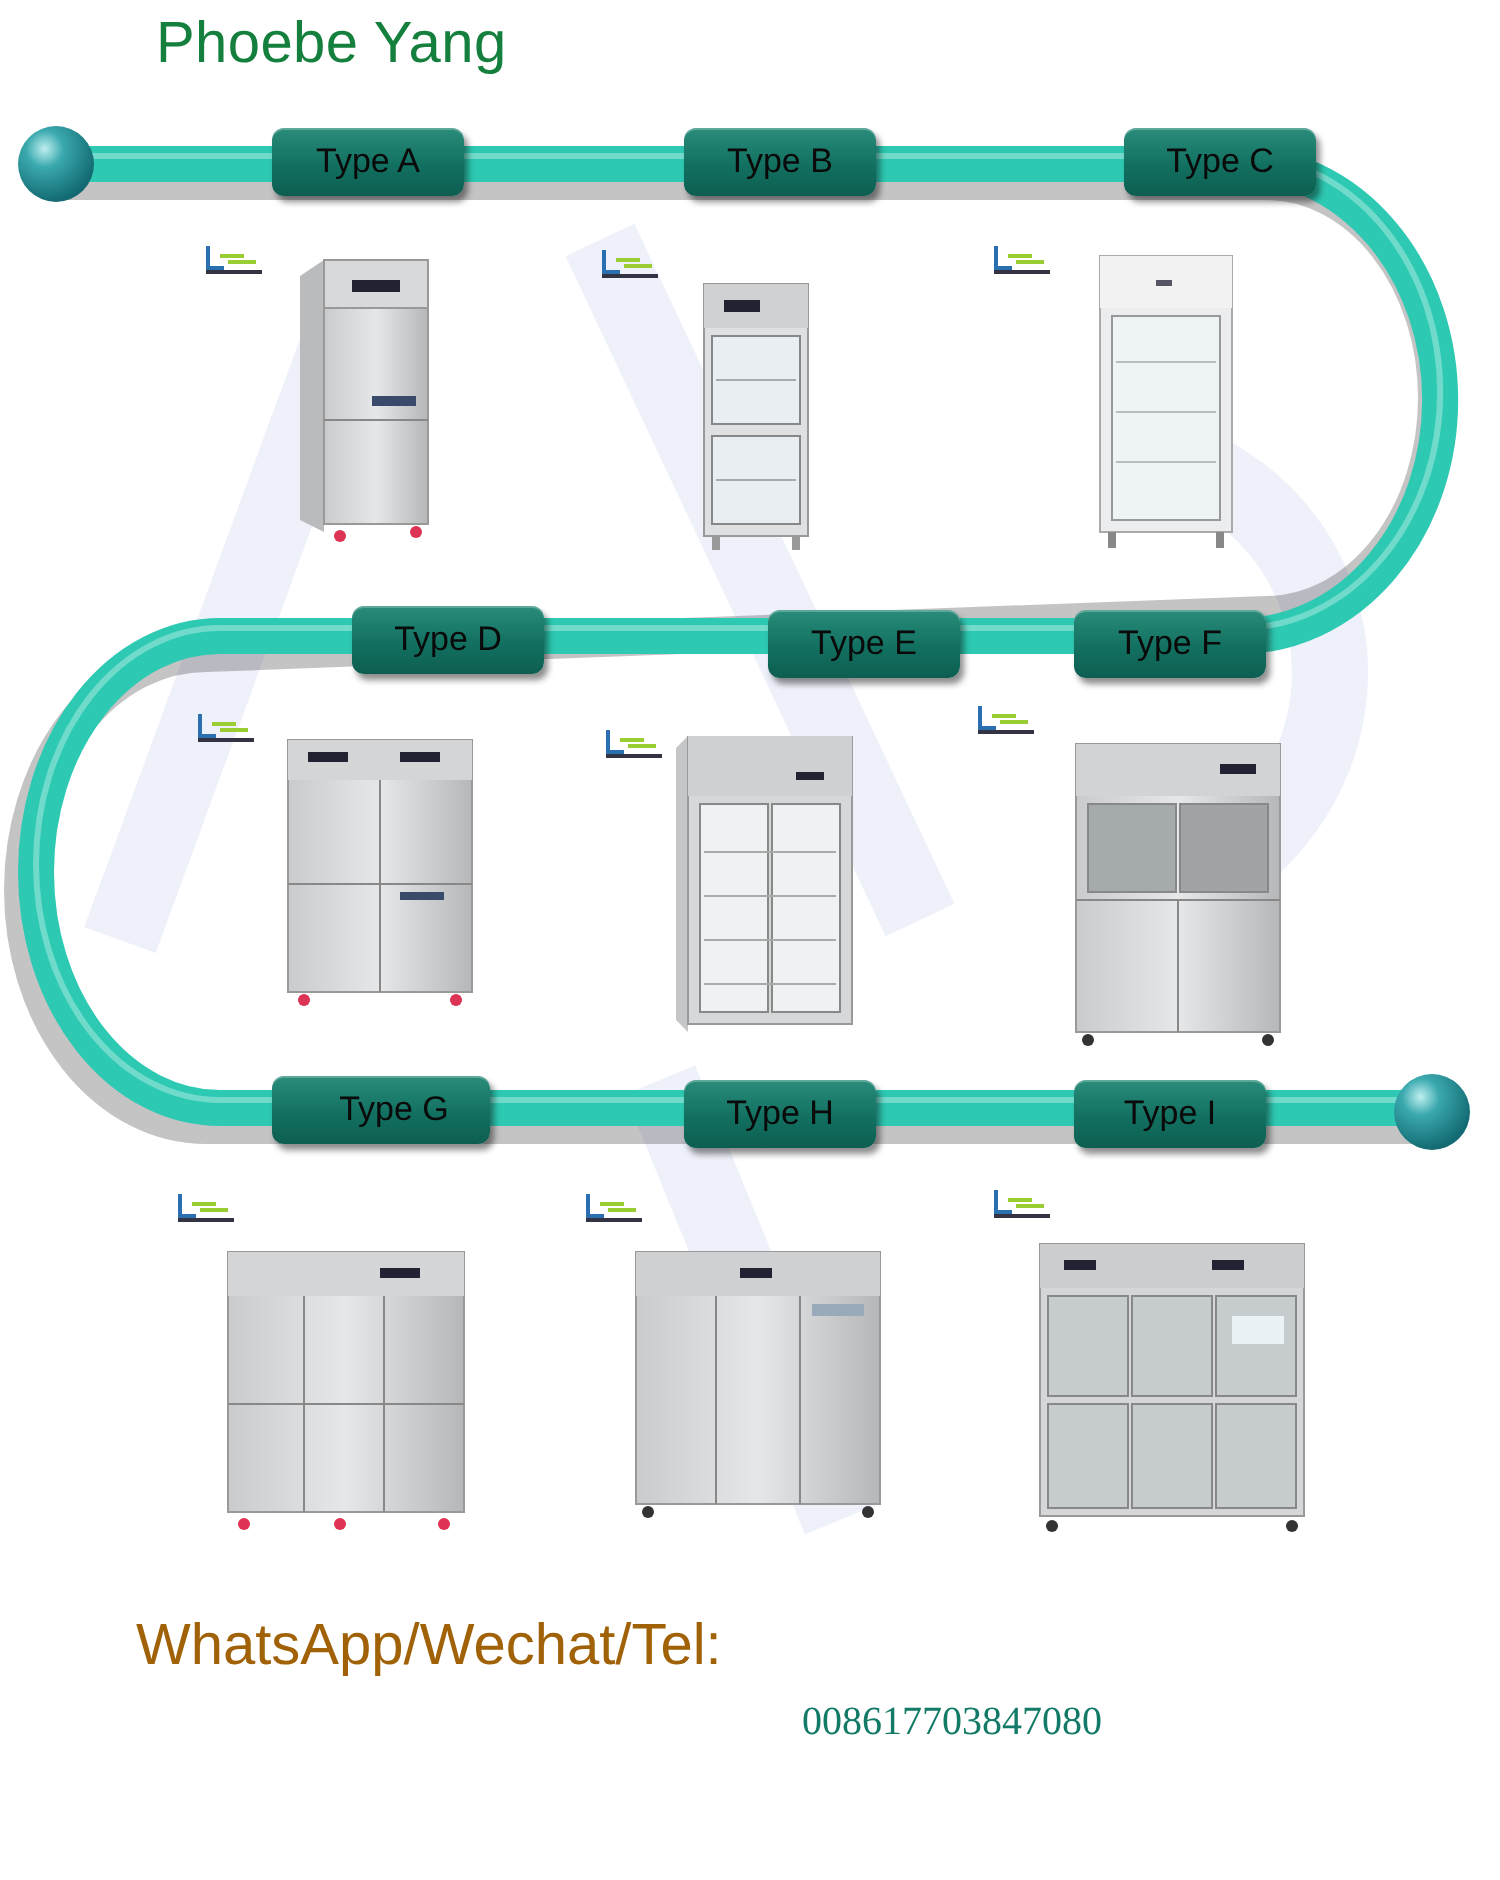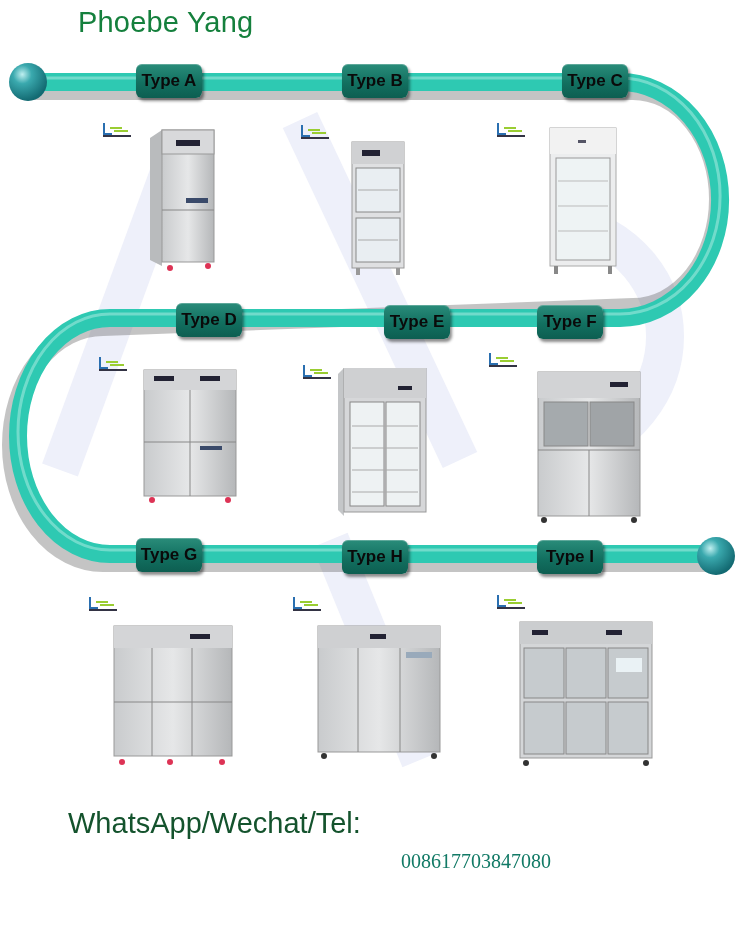--- a/index.html
+++ b/index.html
@@ -1,28 +1,28 @@
 <!DOCTYPE html>
 <html><head>
 <meta charset="utf-8">
 <style>
   html,body{margin:0;padding:0;background:#fff;}
   body{width:750px;height:940px;position:relative;overflow:hidden;font-family:"Liberation Sans",sans-serif;}
   .abs{position:absolute;}
   .title{left:78px;top:6px;font-size:29px;color:#15803d;font-weight:normal;letter-spacing:0.2px;}
   .wm{position:absolute;left:0;top:0;width:750px;height:940px;pointer-events:none;}
   svg.track{position:absolute;left:0;top:0;}
-  .tag{position:absolute;width:66px;height:34px;border-radius:6px;
+  .tag{position:absolute;width:96px;height:34px;border-radius:6px;
        background:linear-gradient(#2a8c7a,#127060 55%,#0d5e51);
        box-shadow:2px 3px 3px rgba(0,0,0,0.45), inset 0 1px 0 rgba(255,255,255,0.25);
        display:flex;align-items:center;justify-content:center;
-       font-size:17px;font-weight:bold;color:#0a0a0a;}
+       font-size:17px;font-weight:normal;color:#0a0a0a;}
   .logo{position:absolute;width:30px;height:16px;}
   .fridge{position:absolute;}
-  .contact{left:68px;top:807px;font-size:29px;color:#14532d;}
+  .contact{left:68px;top:807px;font-size:29px;color:#a16207;}
   .phone{left:401px;top:850px;font-size:20px;color:#127a66;font-family:"Liberation Serif",serif;}
 </style>
 </head>
 <body>
 
 <svg class="wm" width="750" height="940">
   <g fill="none" stroke="#eef0fa" stroke-width="38">
     <path d="M60 470 L170 170"></path>
     <path d="M300 120 L460 460"></path>
     <path d="M560 220 C 700 250, 700 420, 560 460"></path>
@@ -49,21 +49,21 @@
   <circle cx="28" cy="82" r="19" fill="url(#ball)"></circle>
   <circle cx="716" cy="556" r="19" fill="url(#ball)"></circle>
 </svg>
 
 <div class="tag" style="left:136px;top:64px;">Type A</div>
 <div class="tag" style="left:342px;top:64px;">Type B</div>
 <div class="tag" style="left:562px;top:64px;">Type C</div>
 <div class="tag" style="left:136px;top:303px;margin-left:40px;">Type D</div>
 <div class="tag" style="left:342px;top:305px;margin-left:42px;">Type E</div>
 <div class="tag" style="left:537px;top:305px;">Type F</div>
-<div class="tag" style="left:136px;top:538px;">Type G</div>
+<div class="tag" style="left:136px;top:538px;padding-left:13px;">Type G</div>
 <div class="tag" style="left:342px;top:540px;">Type H</div>
 <div class="tag" style="left:537px;top:540px;">Type I</div>
 
 <svg class="logo" style="left:102px;top:122px" viewBox="0 0 30 16">
     <path d="M2 1 L2 12 L10 12" stroke="#2a6fb0" stroke-width="2" fill="none"></path>
     <path d="M8 6 L20 6 M12 9 L26 9" stroke="#9acd32" stroke-width="2"></path>
     <rect x="1" y="13" width="28" height="2" fill="#334"></rect>
   </svg>
 <svg class="logo" style="left:300px;top:124px" viewBox="0 0 30 16">
     <path d="M2 1 L2 12 L10 12" stroke="#2a6fb0" stroke-width="2" fill="none"></path>

